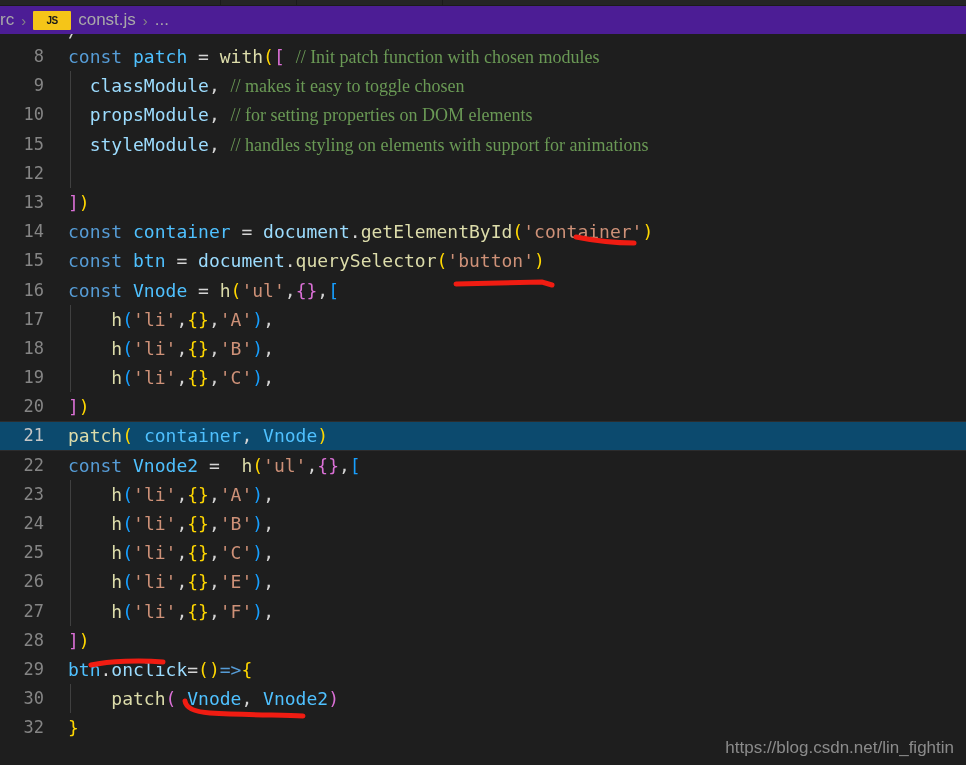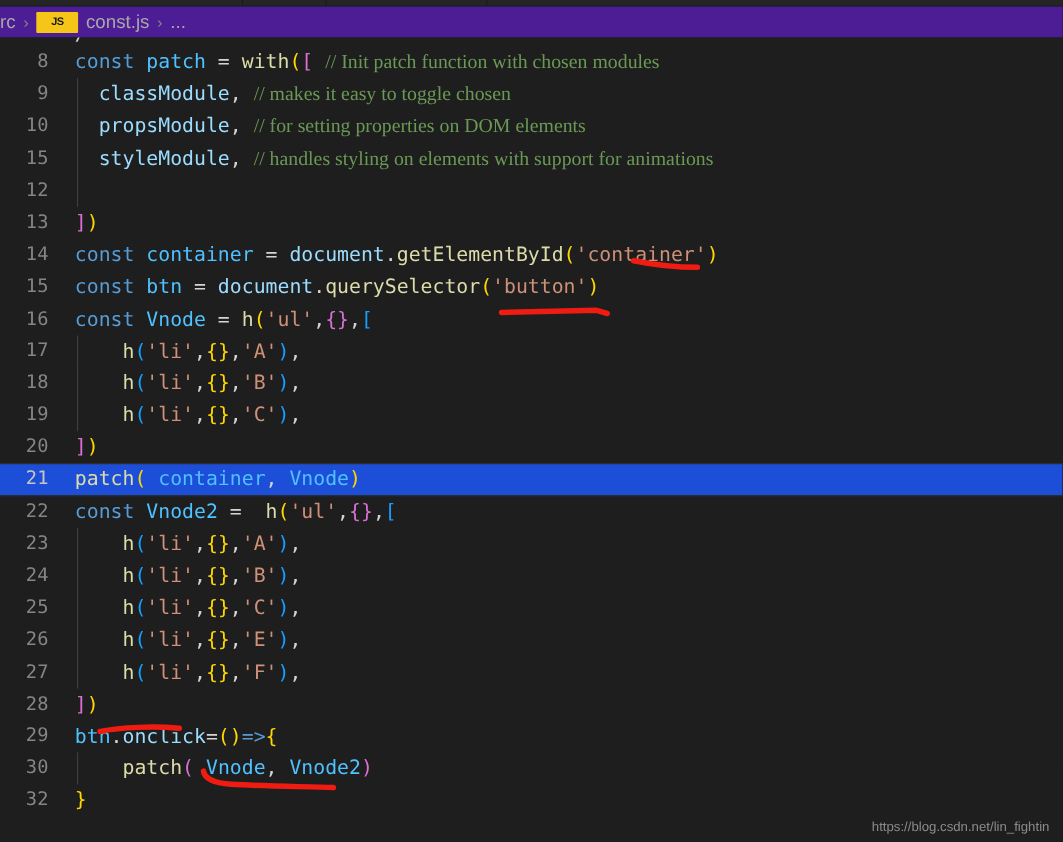--- a/index.html
+++ b/index.html
@@ -122,21 +122,21 @@
 
   .code-line {
     position: relative;
     height: 29.2px;
     line-height: 29.2px;
     white-space: pre;
     font-family: "DejaVu Sans Mono", monospace;
     font-size: 18px;
   }
   .code-line.current {
-    background: #1d4ed8;
+    background: #0c4a6e;
     box-shadow: inset 0 1px 0 #2c2c2d, inset 0 -1px 0 #2c2c2d;
   }
   .gutter {
     position: absolute;
     left: 0;
     top: 0;
     width: 44px;
     text-align: right;
     color: #858585;
     font-family: "DejaVu Sans Mono", monospace;
@@ -175,21 +175,21 @@
     height: 765px;
     pointer-events: none;
   }
 
   
   .watermark {
     position: absolute;
     right: 12px;
     bottom: 7px;
     color: #8b8b8b;
-    font-size: 12px;
+    font-size: 17px;
     font-family: "Liberation Sans", sans-serif;
   }
 </style>
 </head>
 <body>
 
 <div id="app">
 
   <div class="tabstrip">
     <div class="tabsep s1"></div>

